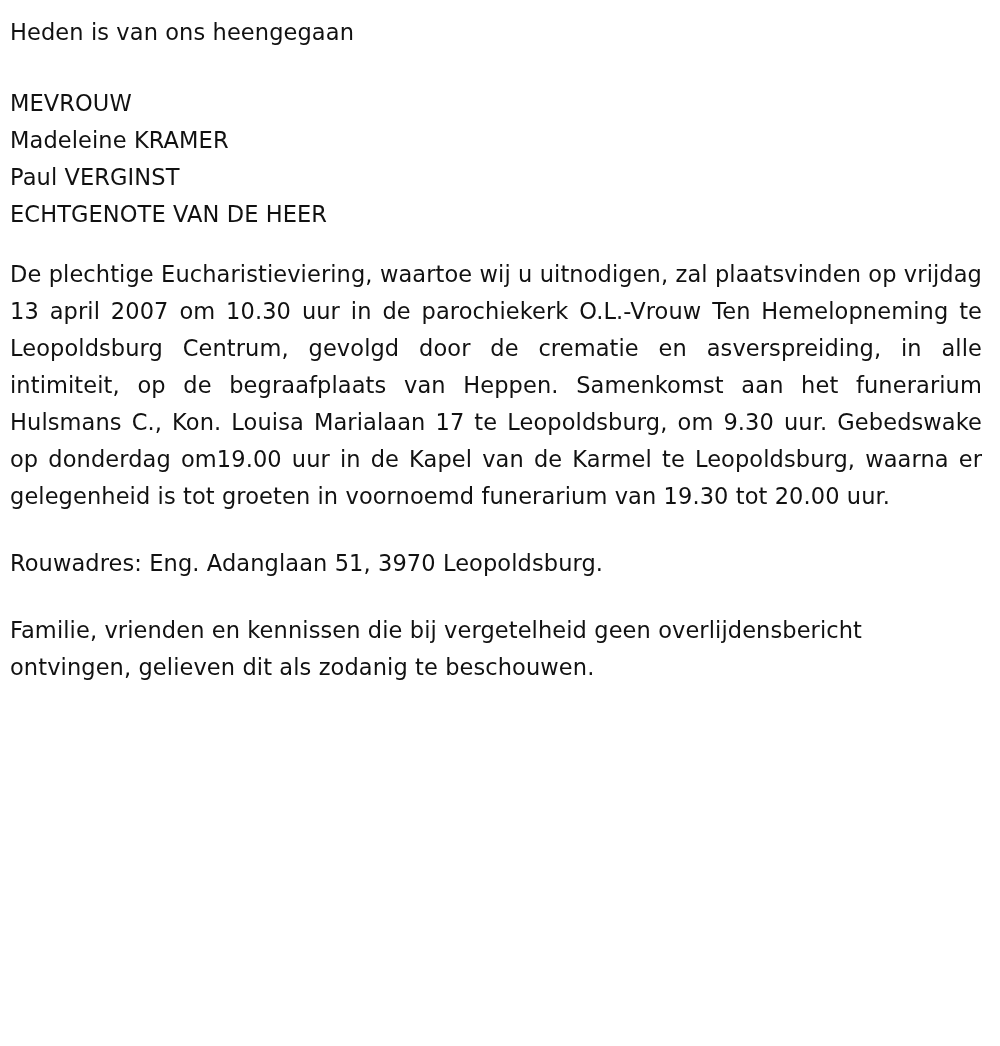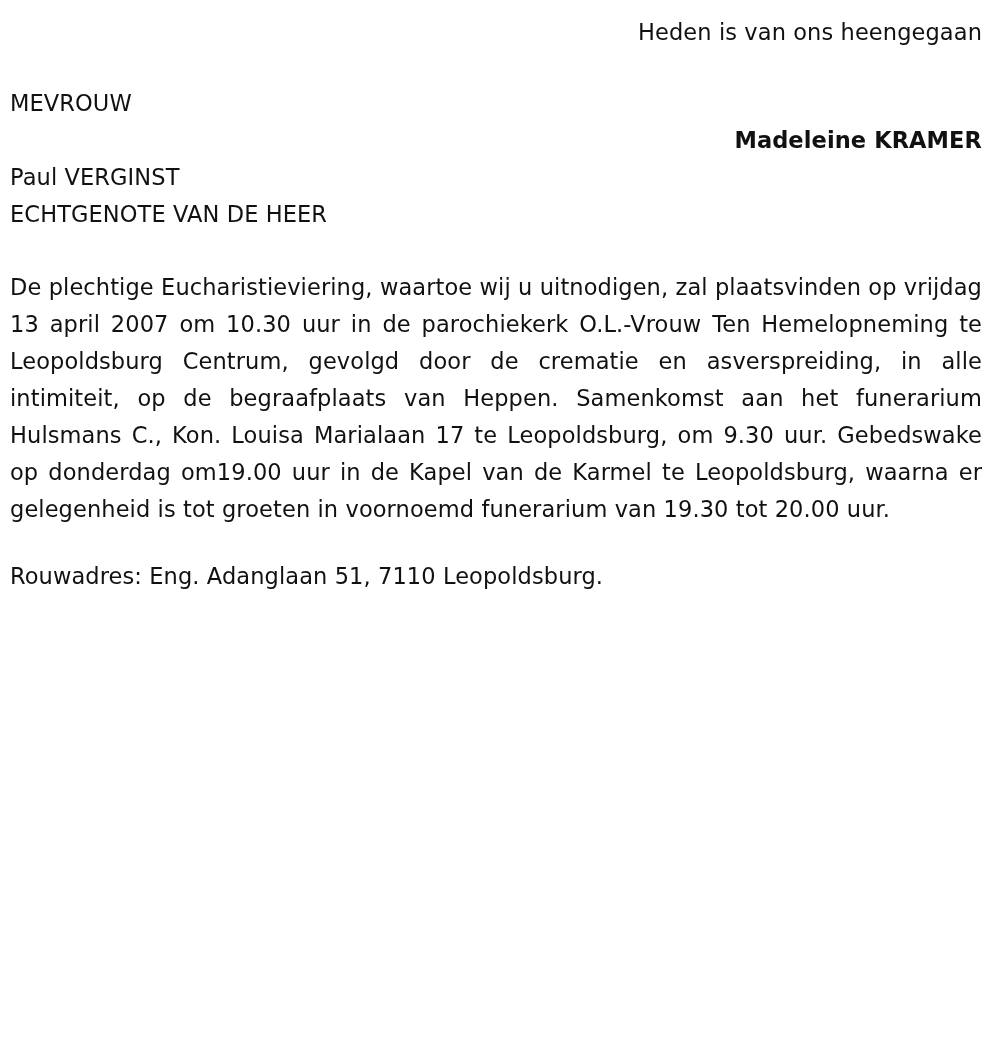--- a/index.html
+++ b/index.html
@@ -24,53 +24,52 @@
   .para {
     font-size: 22.5px;
     line-height: 37px;
     margin: 0 0 30px 0;
     letter-spacing: 0.1px;
   }
   .para:last-child {
     margin-bottom: 0;
   }
   .block-lines {
-    margin: 0 0 36px 0;
+    margin: 0 0 23px 0;
   }
   .line {
     font-size: 22.5px;
     line-height: 37px;
     letter-spacing: 0.1px;
   }
   .line.bold {
-    font-weight: bold;
-    text-align: right;
+    font-weight: normal;
   }
   .flow {
     text-align: justify;
     text-justify: inter-word;
   }
   .first-line {
     margin-bottom: 34px;
-    text-align: right;
   }
 </style>
 </head>
 <body>
 
 <div class="page">
 
   <p class="para first-line">Heden is van ons heengegaan</p>
 
   <div class="block-lines">
     <div class="line">MEVROUW</div>
     <div class="line bold">Madeleine KRAMER</div>
     <div class="line">Paul VERGINST</div>
     <div class="line">ECHTGENOTE VAN DE HEER</div>
   </div>
 
 
   <p class="para flow">De plechtige Eucharistieviering, waartoe wij u uitnodigen, zal plaatsvinden op vrijdag 13 april 2007 om 10.30 uur in de parochiekerk O.L.-Vrouw Ten Hemelopneming te Leopoldsburg Centrum, gevolgd door de crematie en asverspreiding, in alle intimiteit, op de begraafplaats van Heppen. Samenkomst aan het funerarium Hulsmans C., Kon. Louisa Marialaan 17 te Leopoldsburg, om 9.30 uur. Gebedswake op donderdag om19.00 uur in de Kapel van de Karmel te Leopoldsburg, waarna er gelegenheid is tot groeten in voornoemd funerarium van 19.30 tot 20.00 uur.</p>
 
-  <p class="para nojust">Rouwadres: Eng. Adanglaan 51, 7110 Leopoldsburg.</p>
+  <p class="para nojust">Rouwadres: Eng. Adanglaan 51, 3970 Leopoldsburg.</p>
 
+  <p class="para nojust">Familie, vrienden en kennissen die bij vergetelheid geen overlijdensbericht ontvingen, gelieven dit als zodanig te beschouwen.</p>
 
 </div>
 
 </body></html>

